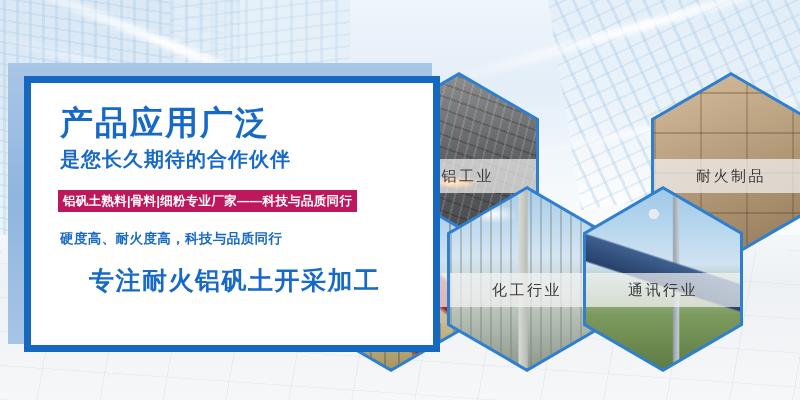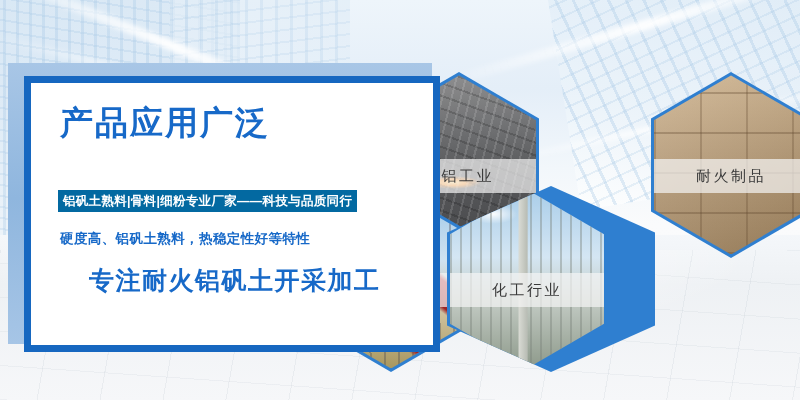--- a/index.html
+++ b/index.html
@@ -95,21 +95,21 @@
     white-space:nowrap;
     text-align:center;
   }
   .h2{
     position:absolute;left:60px;top:146px;
     font-size:20px;font-weight:bold;color:#1769c8;letter-spacing:1px;
     white-space:nowrap;
   }
   .ribbon{
     position:absolute;left:58px;top:190px;height:22px;
-    background:#0369a1;color:#ffffff;
+    background:#be185d;color:#ffffff;
     font-size:12.5px;font-weight:bold;line-height:22px;
     padding:0 5px;white-space:nowrap;letter-spacing:.3px;
   }
   .h3{
     position:absolute;left:60px;top:230px;
     font-size:13.5px;font-weight:bold;color:#1769c8;letter-spacing:.4px;
     white-space:nowrap;
   }
   .h4{
     position:absolute;left:58px;top:264px;
@@ -246,30 +246,38 @@
   </div>
 
   <div class="hex" style="left:311px;top:186px;">
     <div class="hex-in">
       <div class="hex-img ph-oil"></div>
       <div class="hex-band"></div>
       <div class="hex-label">石油行业</div>
     </div>
   </div>
 
-  <div class="hex" style="left:447px;top:186px;padding-left:48px;">
+  <div class="hex" style="left:447px;top:186px;">
     <div class="hex-in">
       <div class="hex-img ph-chem"></div>
       <div class="hex-band"></div>
       <div class="hex-label">化工行业</div>
     </div>
   </div>
 
+  <div class="hex" style="left:583px;top:186px;">
+    <div class="hex-in">
+      <div class="hex-img ph-comm"></div>
+      <div class="hex-band"></div>
+      <div class="hex-label">通讯行业</div>
+    </div>
+  </div>
 
   <div class="frame-outer"></div>
   <div class="frame-inner"></div>
 
   <div class="h1">产品应用广泛</div>
+  <div class="h2">是您长久期待的合作伙伴</div>
   <div class="ribbon">铝矾土熟料|骨料|细粉专业厂家——科技与品质同行</div>
-  <div class="h3">硬度高、铝矾土熟料，热稳定性好等特性</div>
+  <div class="h3">硬度高、耐火度高，科技与品质同行</div>
   <div class="h4">专注耐火铝矾土开采加工</div>
 
 </div>
 
 </body></html>

